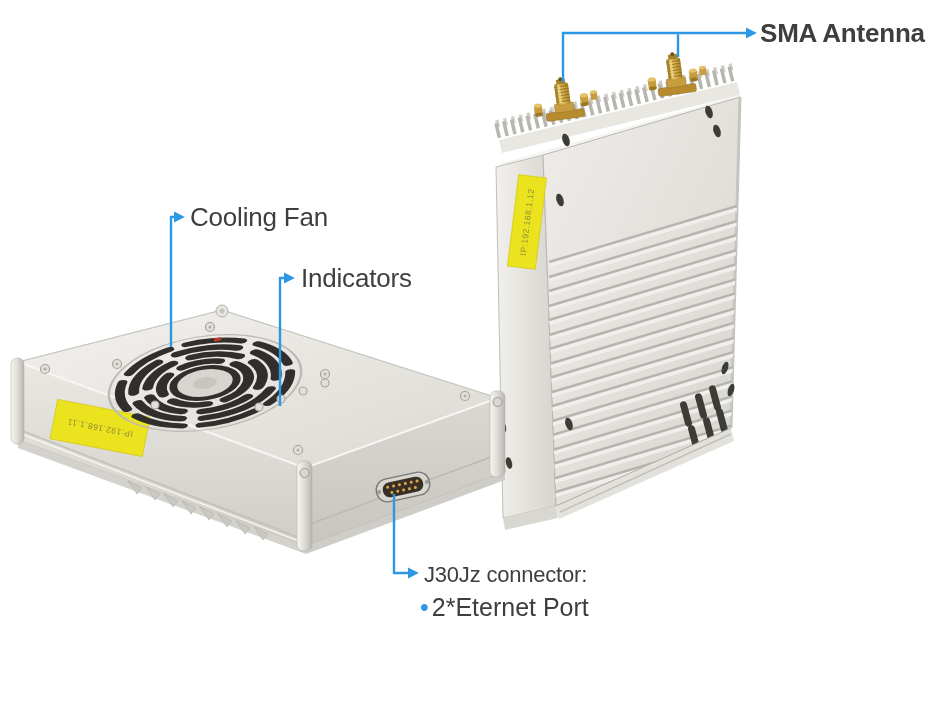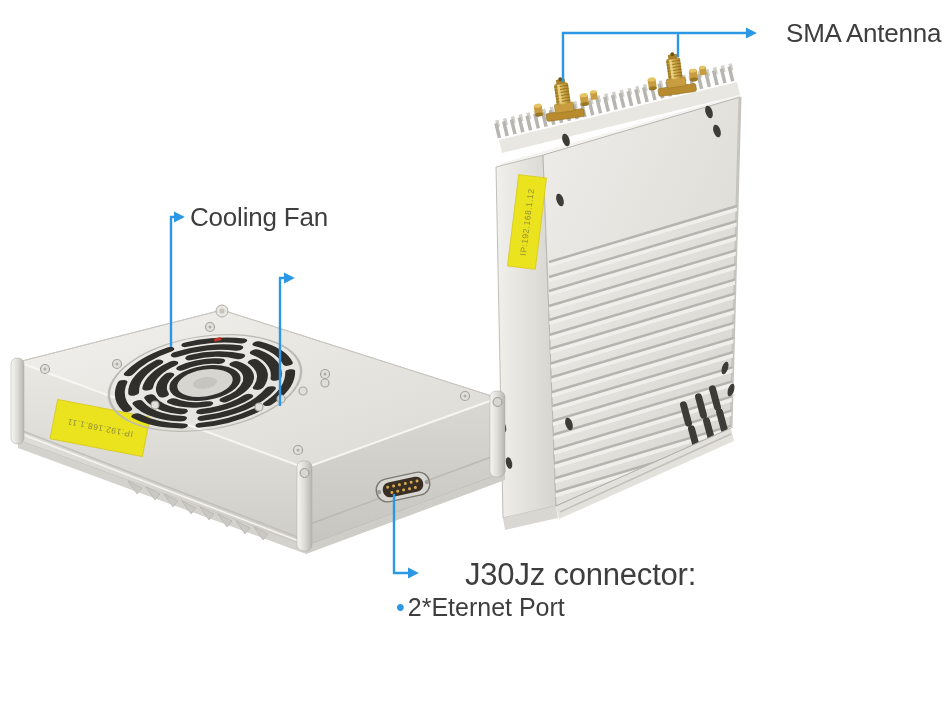--- a/index.html
+++ b/index.html
@@ -5,23 +5,23 @@
   html,body{margin:0;padding:0;background:#fff;}
   .stage{
     position:relative;width:945px;height:709px;background:#ffffff;overflow:hidden;
     font-family:"Liberation Sans",sans-serif;
   }
   .stage svg{position:absolute;left:0;top:0;}
   .lbl{
     position:absolute;color:#3e3e3e;font-size:26px;line-height:30px;
     letter-spacing:-0.2px;white-space:nowrap;
   }
-  .lbl-small{font-size:31px;line-height:28px;margin-left:41px;}
+  .lbl-small{font-size:22px;line-height:28px;}
   .bullet-line{
-    position:absolute;color:#3e3e3e;font-size:25px;line-height:28px;white-space:nowrap;
+    position:absolute;color:#3e3e3e;font-size:25px;line-height:28px;white-space:nowrap;margin-left:24px;
   }
   .bullet-dot{color:#2b97e5;font-size:25px;margin-right:3px;}
 </style>
 </head>
 <body>
 
 <div class="stage">
 
 <svg width="945" height="709" viewBox="0 0 945 709">
   <defs>
@@ -294,21 +294,22 @@
 
   <g stroke="#2b97e5" stroke-width="2.4" fill="none">
     <path d="M563,82 L563,33 L748,33" marker-end="url(#arr)"></path>
     <path d="M678,57 L678,34.2"></path>
     <path d="M171,347 L171,217 L176,217" marker-end="url(#arr)"></path>
     <path d="M280,406 L280,278 L286,278" marker-end="url(#arr)"></path>
     <path d="M394,494 L394,573 L410,573" marker-end="url(#arr)"></path>
   </g>
 </svg>
 
-<div class="lbl" style="left:786px;top:18px;">SMA Antenna</div>
+<div class="lbl" style="left:760px;top:18px;font-weight:bold;">SMA Antenna</div>
 <div class="lbl" style="left:190px;top:202px;">Cooling Fan</div>
+<div class="lbl" style="left:301px;top:263px;">Indicators</div>
 <div class="lbl lbl-small" style="left:424px;top:561px;">J30Jz connector:</div>
 
 <div class="bullet-line" style="left:396px;top:593px;">
   <span class="bullet-dot">•</span><span>2*Eternet Port</span>
 </div>
 
 </div>
 
 </body></html>

